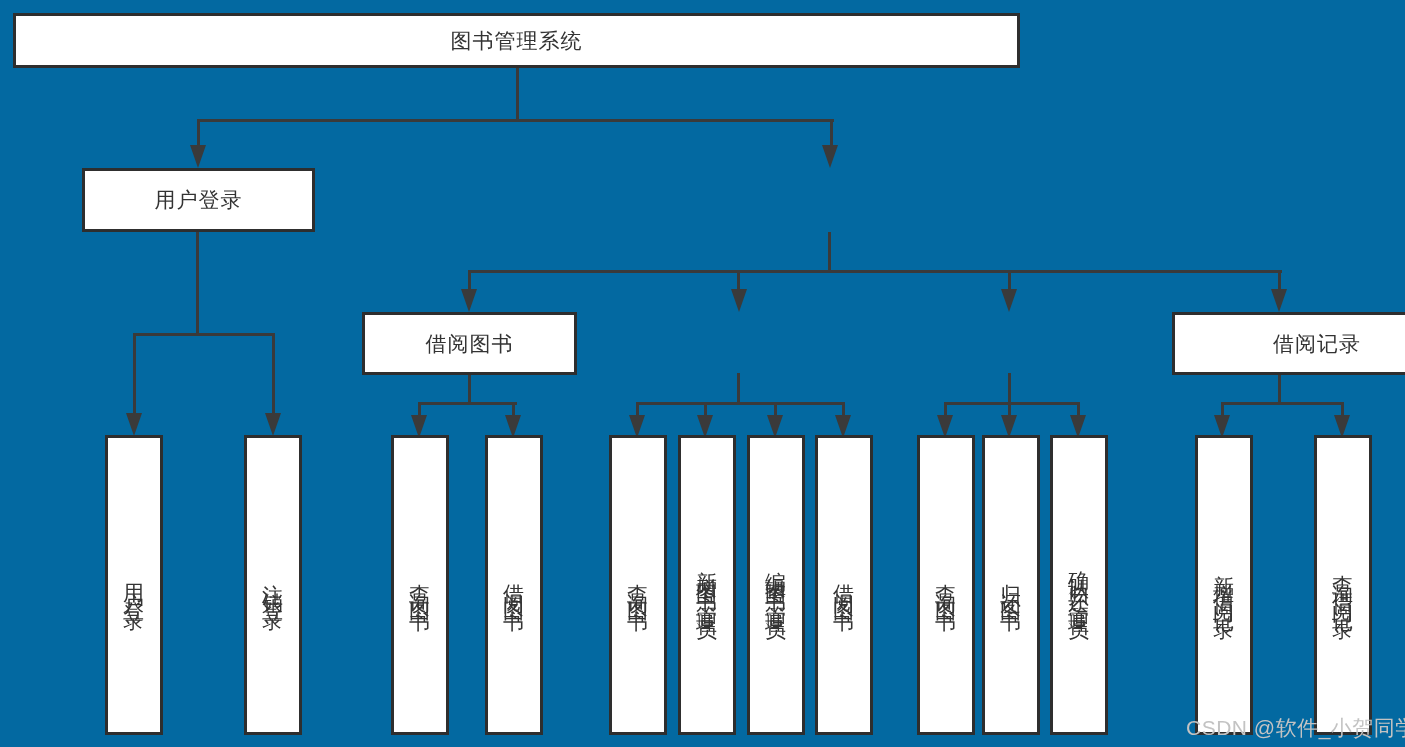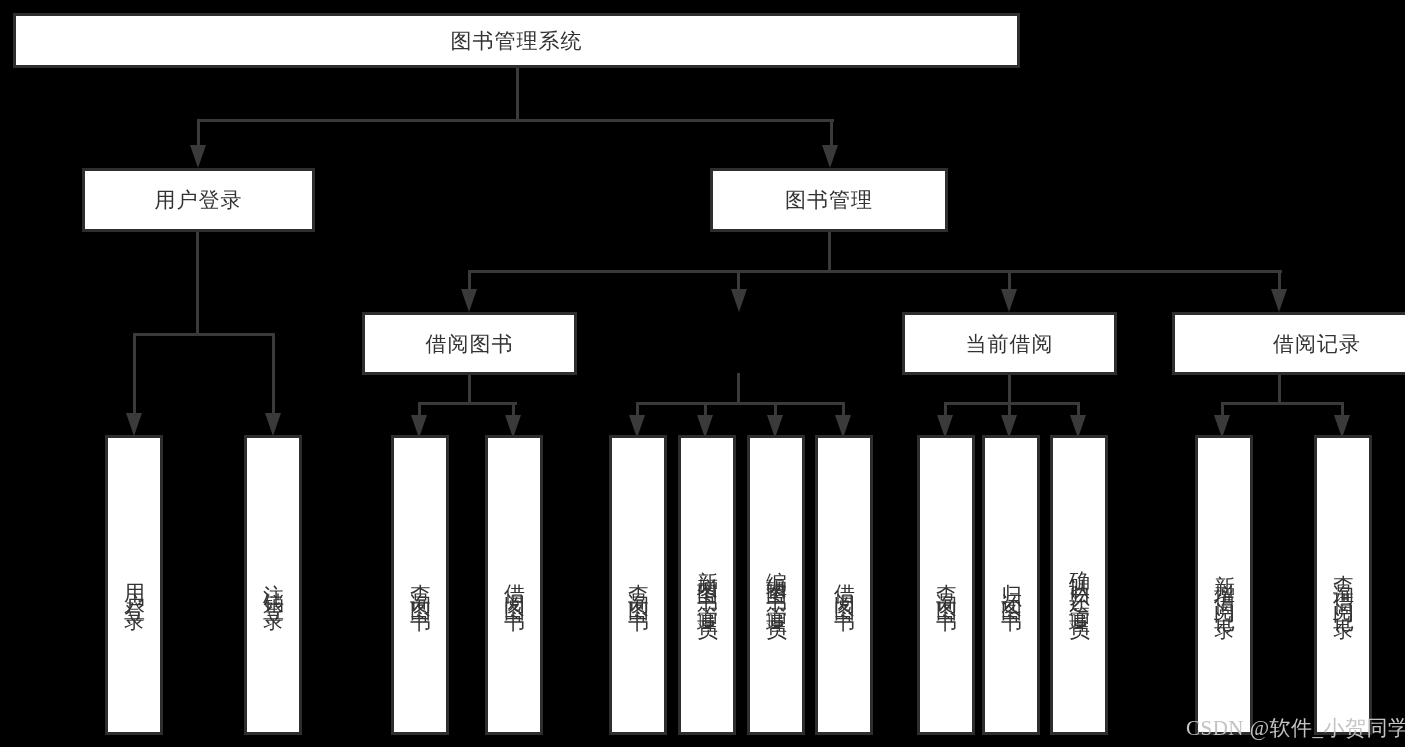--- a/index.html
+++ b/index.html
@@ -1,18 +1,18 @@
 <!DOCTYPE html>
 <html><head>
 <meta charset="utf-8">
 <style>
   html,body{margin:0;padding:0;background:#ffffff;}
   .canvas{
-    position:relative;width:1405px;height:747px;background:#000000;overflow:hidden;
-    font-family:Liberation Serif, serif;color:#333333;
+    position:relative;width:1405px;height:747px;background:#0369a1;overflow:hidden;
+    font-family:Liberation Sans, sans-serif;color:#333333;
   }
   
   .box{
     position:absolute;box-sizing:border-box;border:3px solid #2e2e2e;background:#ffffff;
     display:flex;align-items:center;justify-content:center;
   }
   .hlabel{font-size:21px;letter-spacing:1px;color:#333333;white-space:nowrap;}
   .vbox{top:435px;width:58px;height:300px;}
   .vbox span{
     writing-mode:vertical-rl;text-orientation:mixed;font-size:21px;
@@ -93,29 +93,23 @@
   <div class="ln" style="left:1341px;top:402px;width:3px;height:16px;"></div>
   <div class="arw" style="left:1334px;top:415px;"></div>
 
   <div class="box" style="left:13px;top:13px;width:1007px;height:55px;">
     <span class="hlabel">图书管理系统</span>
   </div>
 
   <div class="box" style="left:82px;top:168px;width:233px;height:64px;">
     <span class="hlabel">用户登录</span>
   </div>
-  <div class="box" style="left:710px;top:168px;width:238px;height:64px;">
-    <span class="hlabel">图书管理</span>
-  </div>
 
   <div class="box" style="left:362px;top:312px;width:215px;height:63px;">
     <span class="hlabel">借阅图书</span>
-  </div>
-  <div class="box" style="left:902px;top:312px;width:215px;height:63px;">
-    <span class="hlabel">当前借阅</span>
   </div>
   <div class="box" style="left:1172px;top:312px;width:244px;height:63px;padding-left:46px;">
     <span class="hlabel">借阅记录</span>
   </div>
 
   <div class="box vbox" style="left:105px;">
     <span>用户登录</span>
   </div>
   <div class="box vbox" style="left:244px;">
     <span>注销登录</span>

